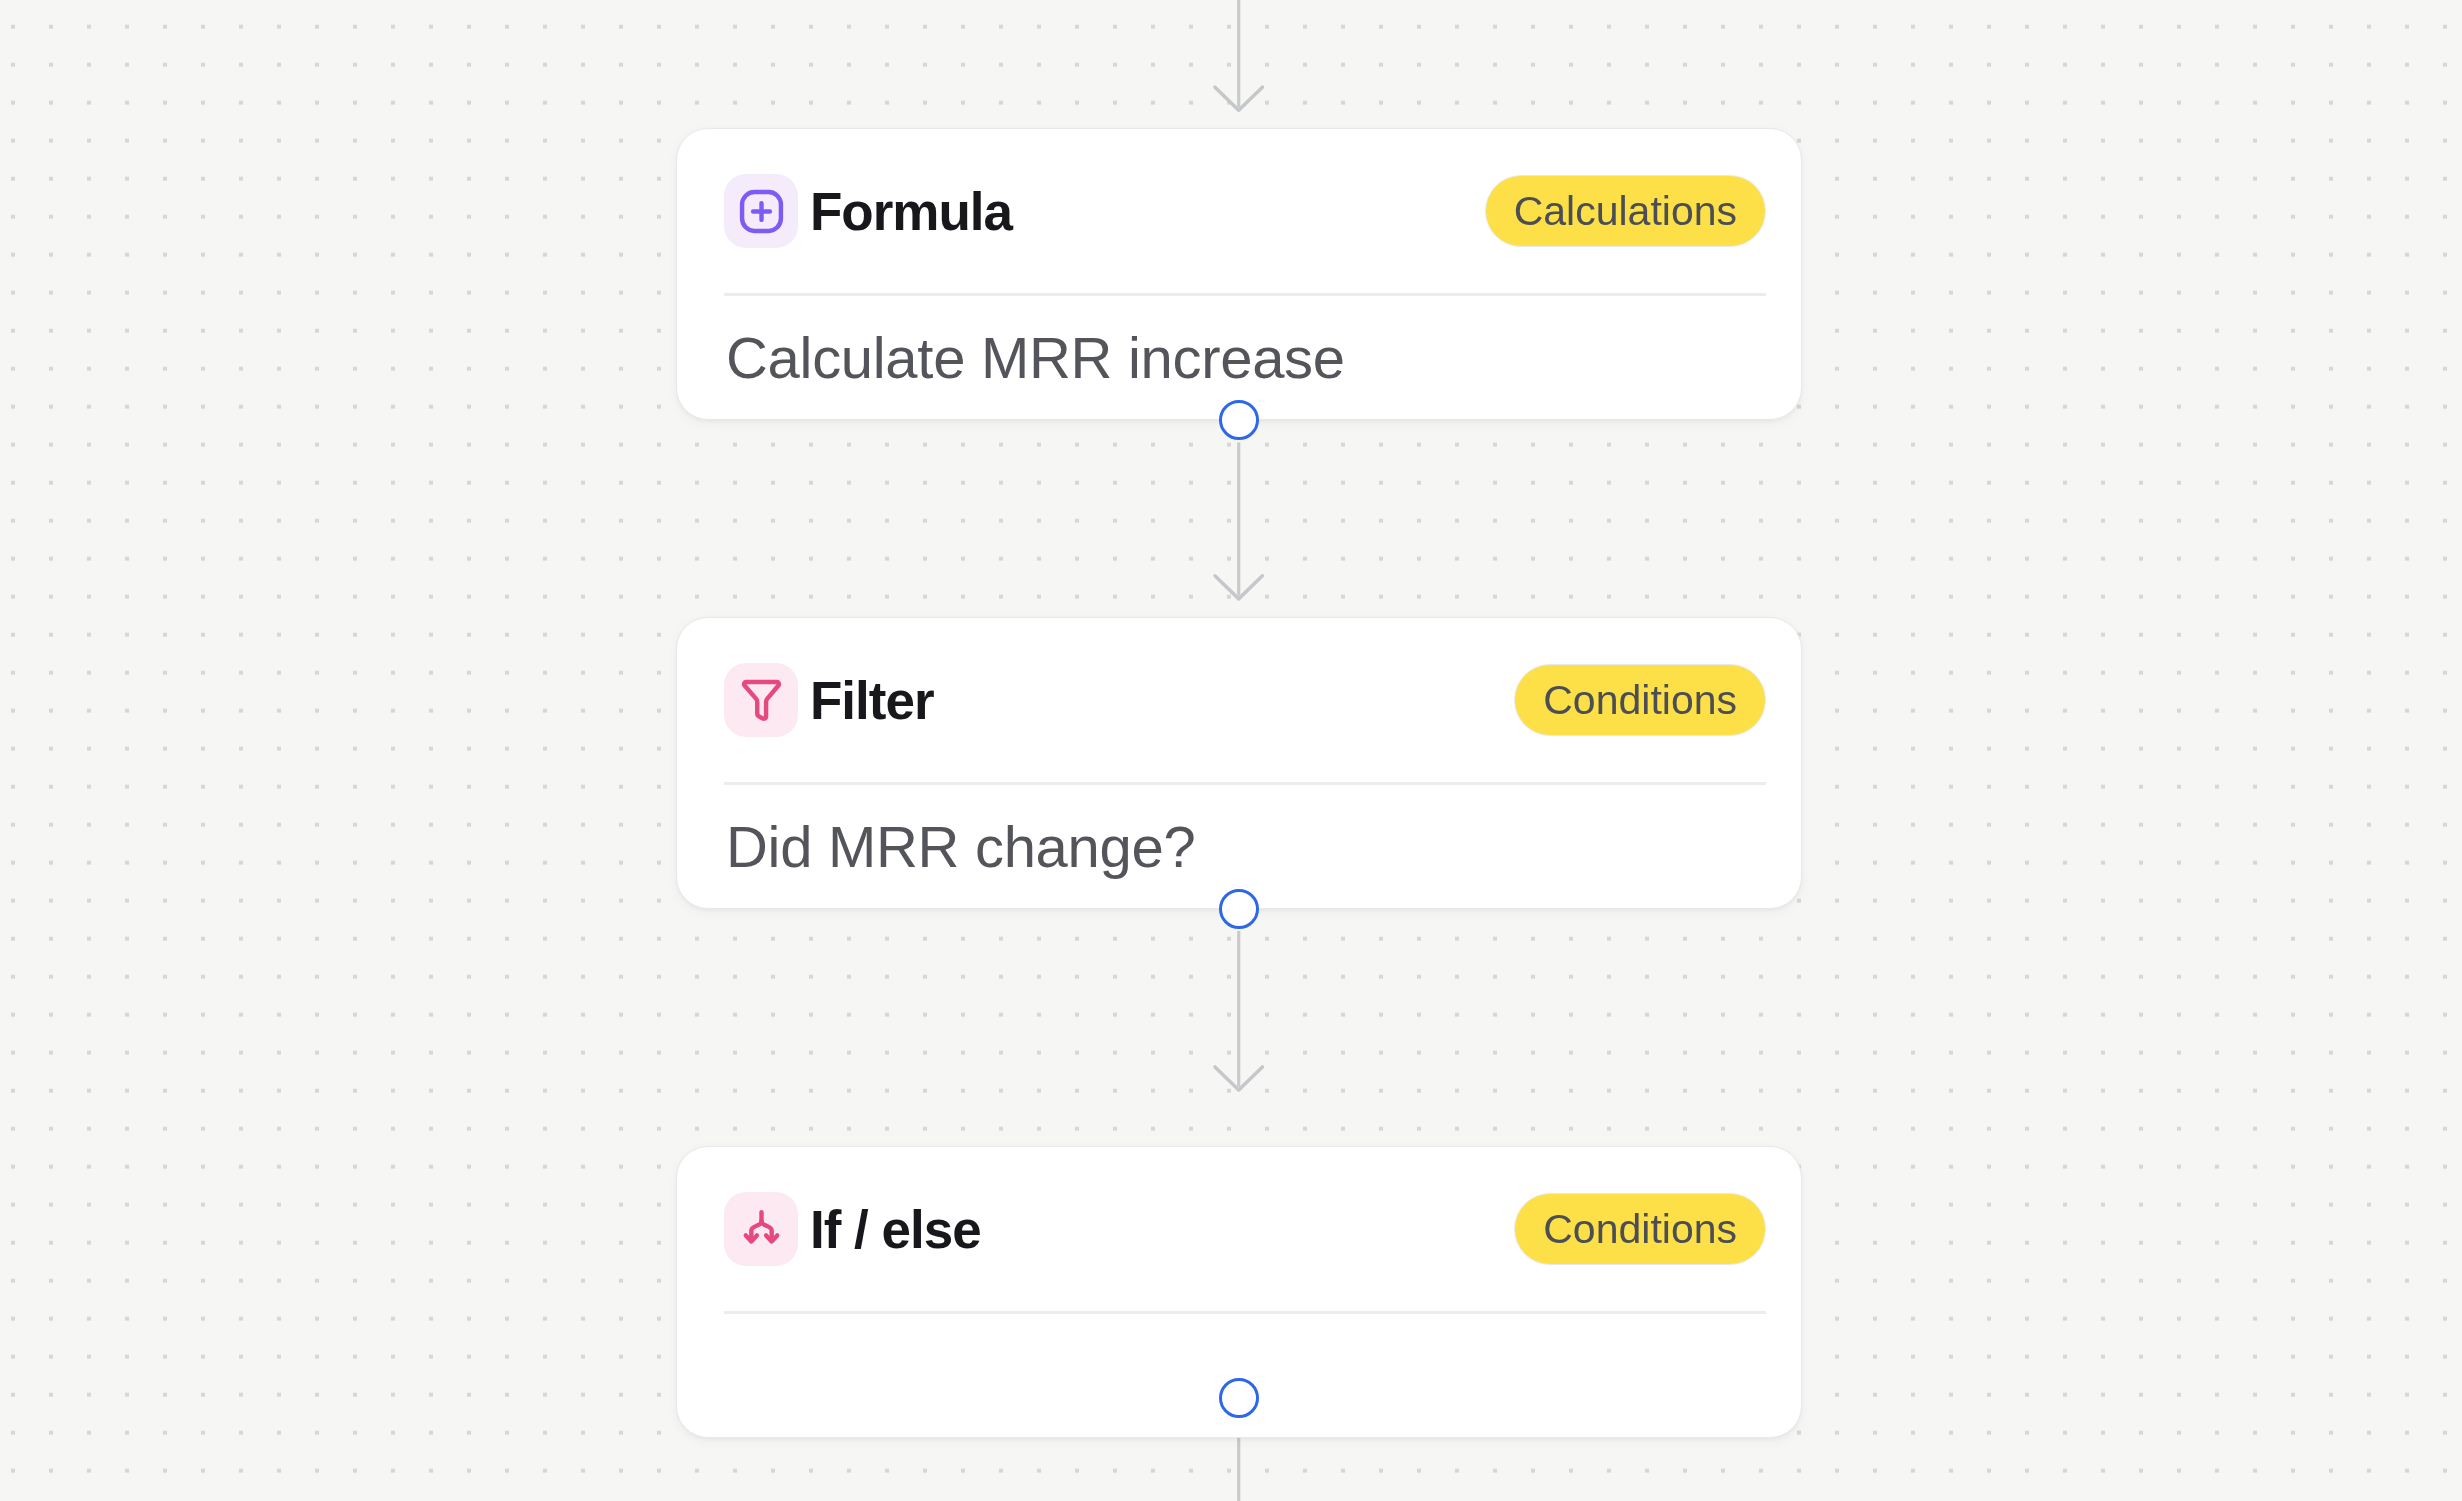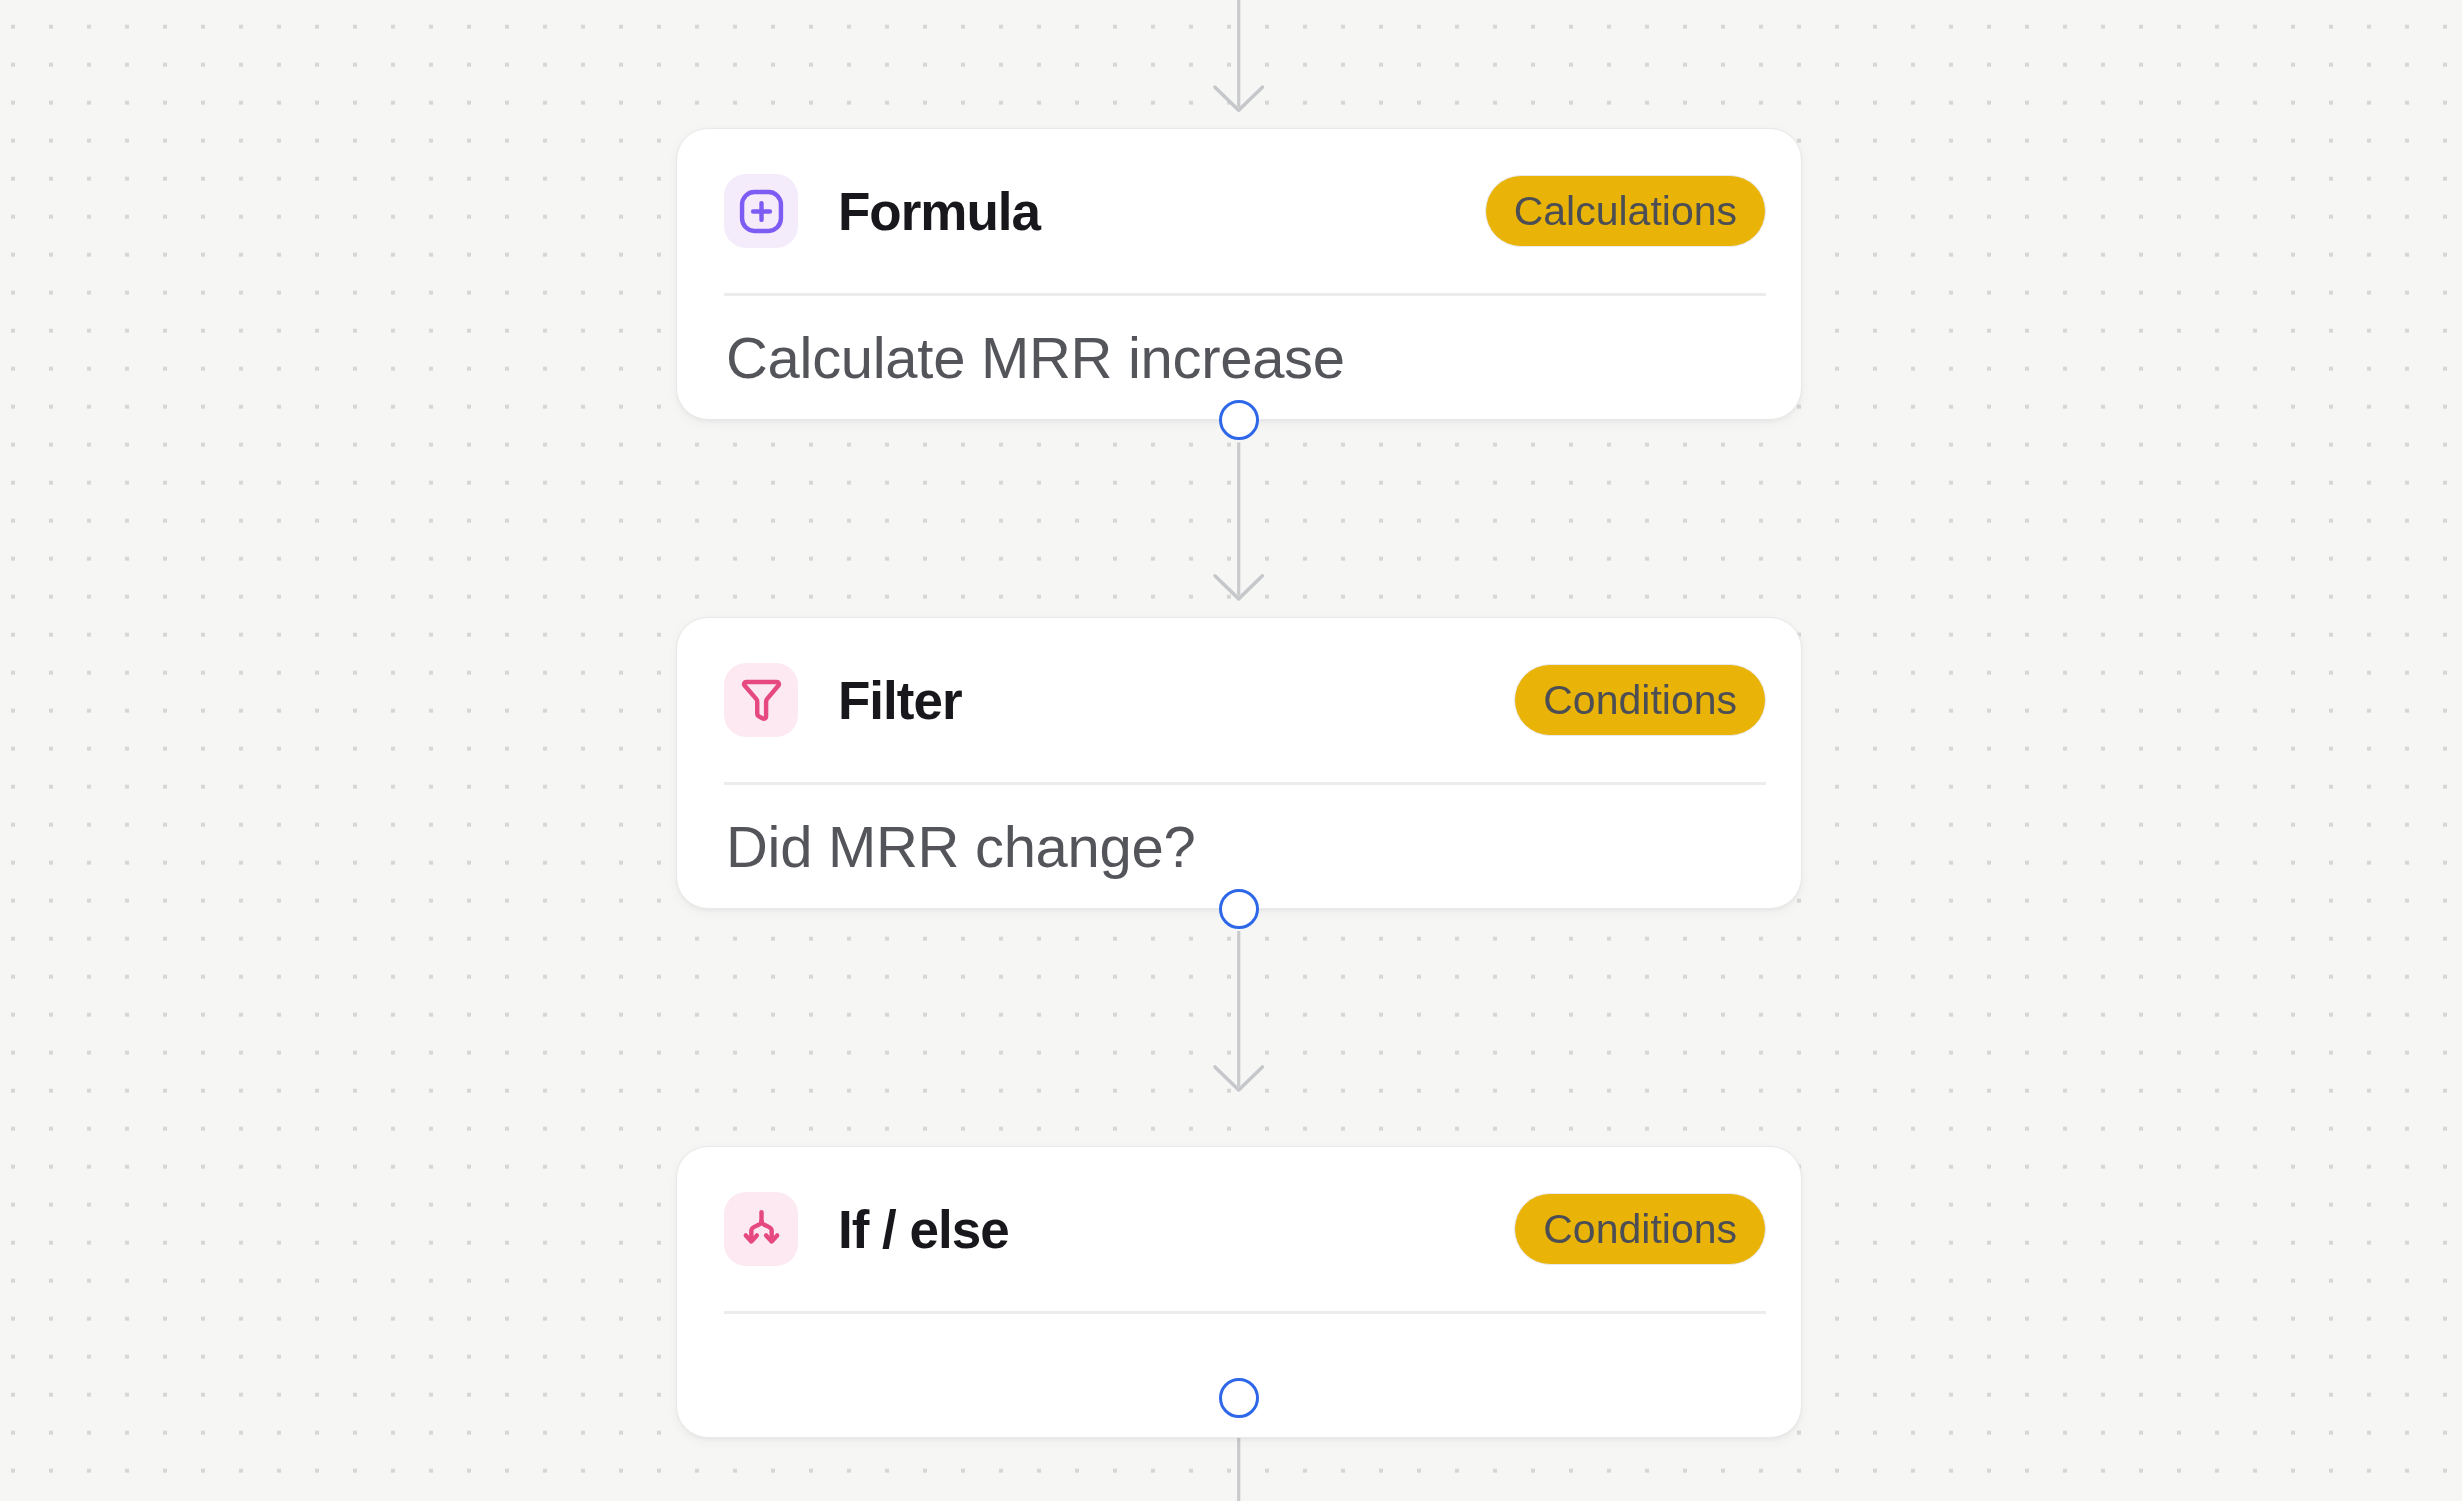--- a/index.html
+++ b/index.html
@@ -76,34 +76,34 @@
     stroke-width: 2;
     stroke-linecap: round;
     stroke-linejoin: round;
   }
   .icon-purple { background: #f4ebfb; }
   .icon-purple svg { stroke: #7c5cf3; }
   .icon-pink { background: #fce9f1; }
   .icon-pink svg { stroke: #e5497f; }
 
   .node-title {
-    margin-left: 40px;
+    margin-left: 12px;
     font-size: 53px;
     font-weight: 700;
     letter-spacing: -1px;
     color: #18181c;
     white-space: nowrap;
   }
   .node-badge {
     margin-left: auto;
     height: 72px;
     display: flex;
     align-items: center;
     padding: 0 28px;
-    background: #eab308;
+    background: #fde047;
     border: 1.3px solid #e9eaec;
     border-radius: 38px;
     font-size: 41px;
     color: #4b4e54;
     white-space: nowrap;
   }
   .node-divider {
     position: absolute;
     top: 164px;
     left: 47px;

